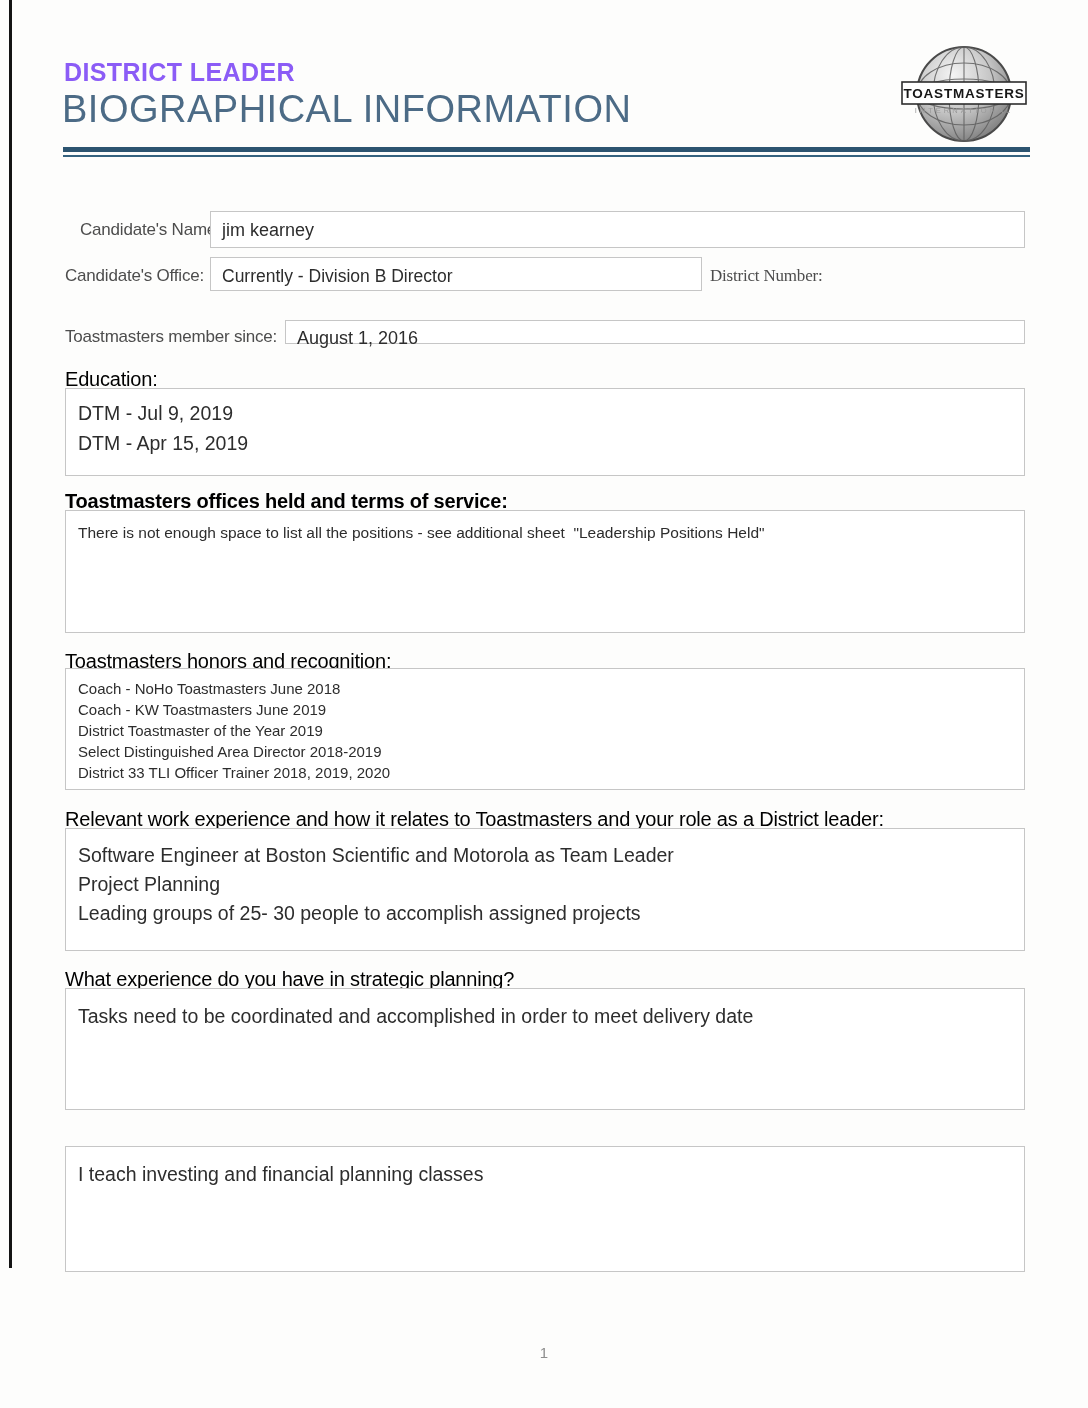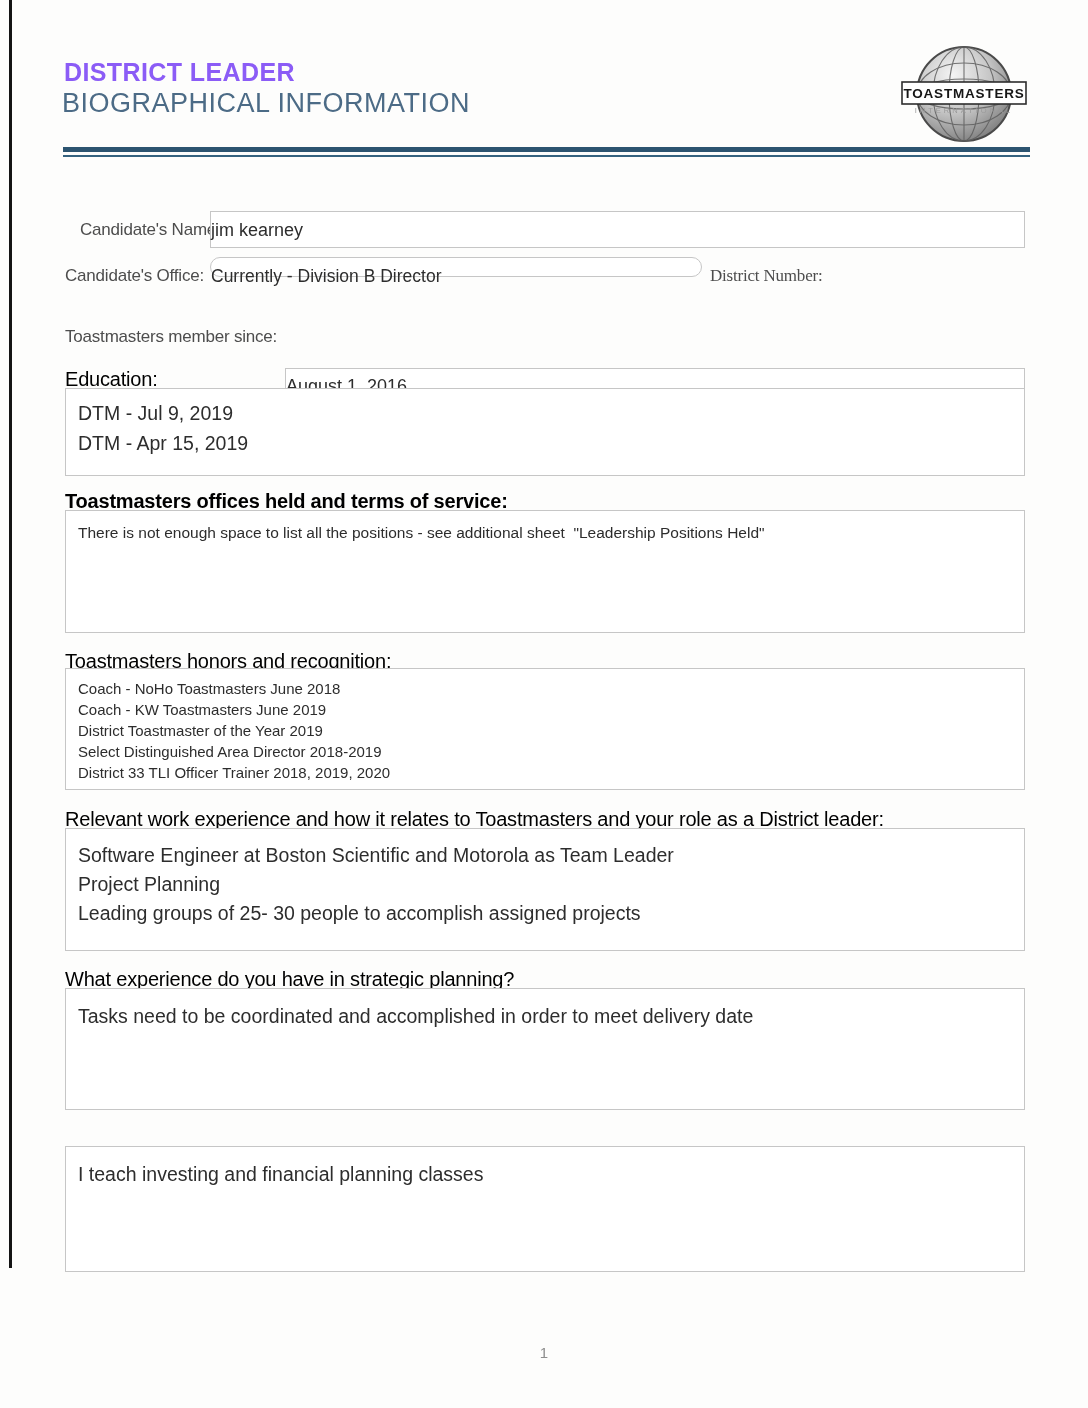--- a/index.html
+++ b/index.html
@@ -31,21 +31,21 @@
     top: 58px;
     font-size: 25px;
     font-weight: bold;
     letter-spacing: 0.4px;
     color: #8b5cf6;
   }
   .title2 {
     position: absolute;
     left: 62px;
     top: 88px;
-    font-size: 27px;
+    font-size: 38px;
     font-weight: normal;
     letter-spacing: 0.5px;
     color: #4c6b86;
   }
   .rule-wrap {
     position: absolute;
     left: 63px;
     top: 147px;
     width: 967px;
   }
@@ -76,34 +76,34 @@
   }
   .box {
     position: absolute;
     background: #ffffff;
     border: 1px solid #c6c6c6;
     box-sizing: border-box;
   }
   .val {
     font-size: 18px;
     color: #2d2d2d;
-    padding-left: 0;
+    padding-left: 11px;
     white-space: nowrap;
   }
   .box-text {
     position: absolute;
     color: #2d2d2d;
     white-space: pre-wrap;
   }
 
   
   #name-box     { left: 210px; top: 211px; width: 815px; height: 37px; line-height: 36px; }
-  #office-box   { left: 210px; top: 257px; width: 492px; height: 20px; line-height: 37px; font-size: 17.5px; border-radius: 17px; }
+  #office-box   { left: 210px; top: 257px; width: 492px; height: 34px; line-height: 37px; font-size: 17.5px; }
   #district-box { left: 837px; top: 257px; width: 188px; height: 38px; line-height: 37px; }
-  #since-box    { left: 285px; top: 320px; width: 740px; height: 32px; line-height: 35px; margin-top: 48px; }
+  #since-box    { left: 285px; top: 320px; width: 740px; height: 24px; line-height: 35px; }
 
   #name-lbl     { left: 80px;  top: 220px; }
   #office-lbl   { left: 65px;  top: 266px; }
   #district-lbl { left: 710px; top: 266px; font-family: Liberation Serif, serif; }
   #since-lbl    { left: 65px;  top: 327px; }
 
   
   #education-lbl { left: 65px; top: 368px; }
   #education-box { left: 65px; top: 388px; width: 960px; height: 88px; }
   #education-text { left: 78px; top: 398px; font-size: 19.5px; line-height: 30px; }

